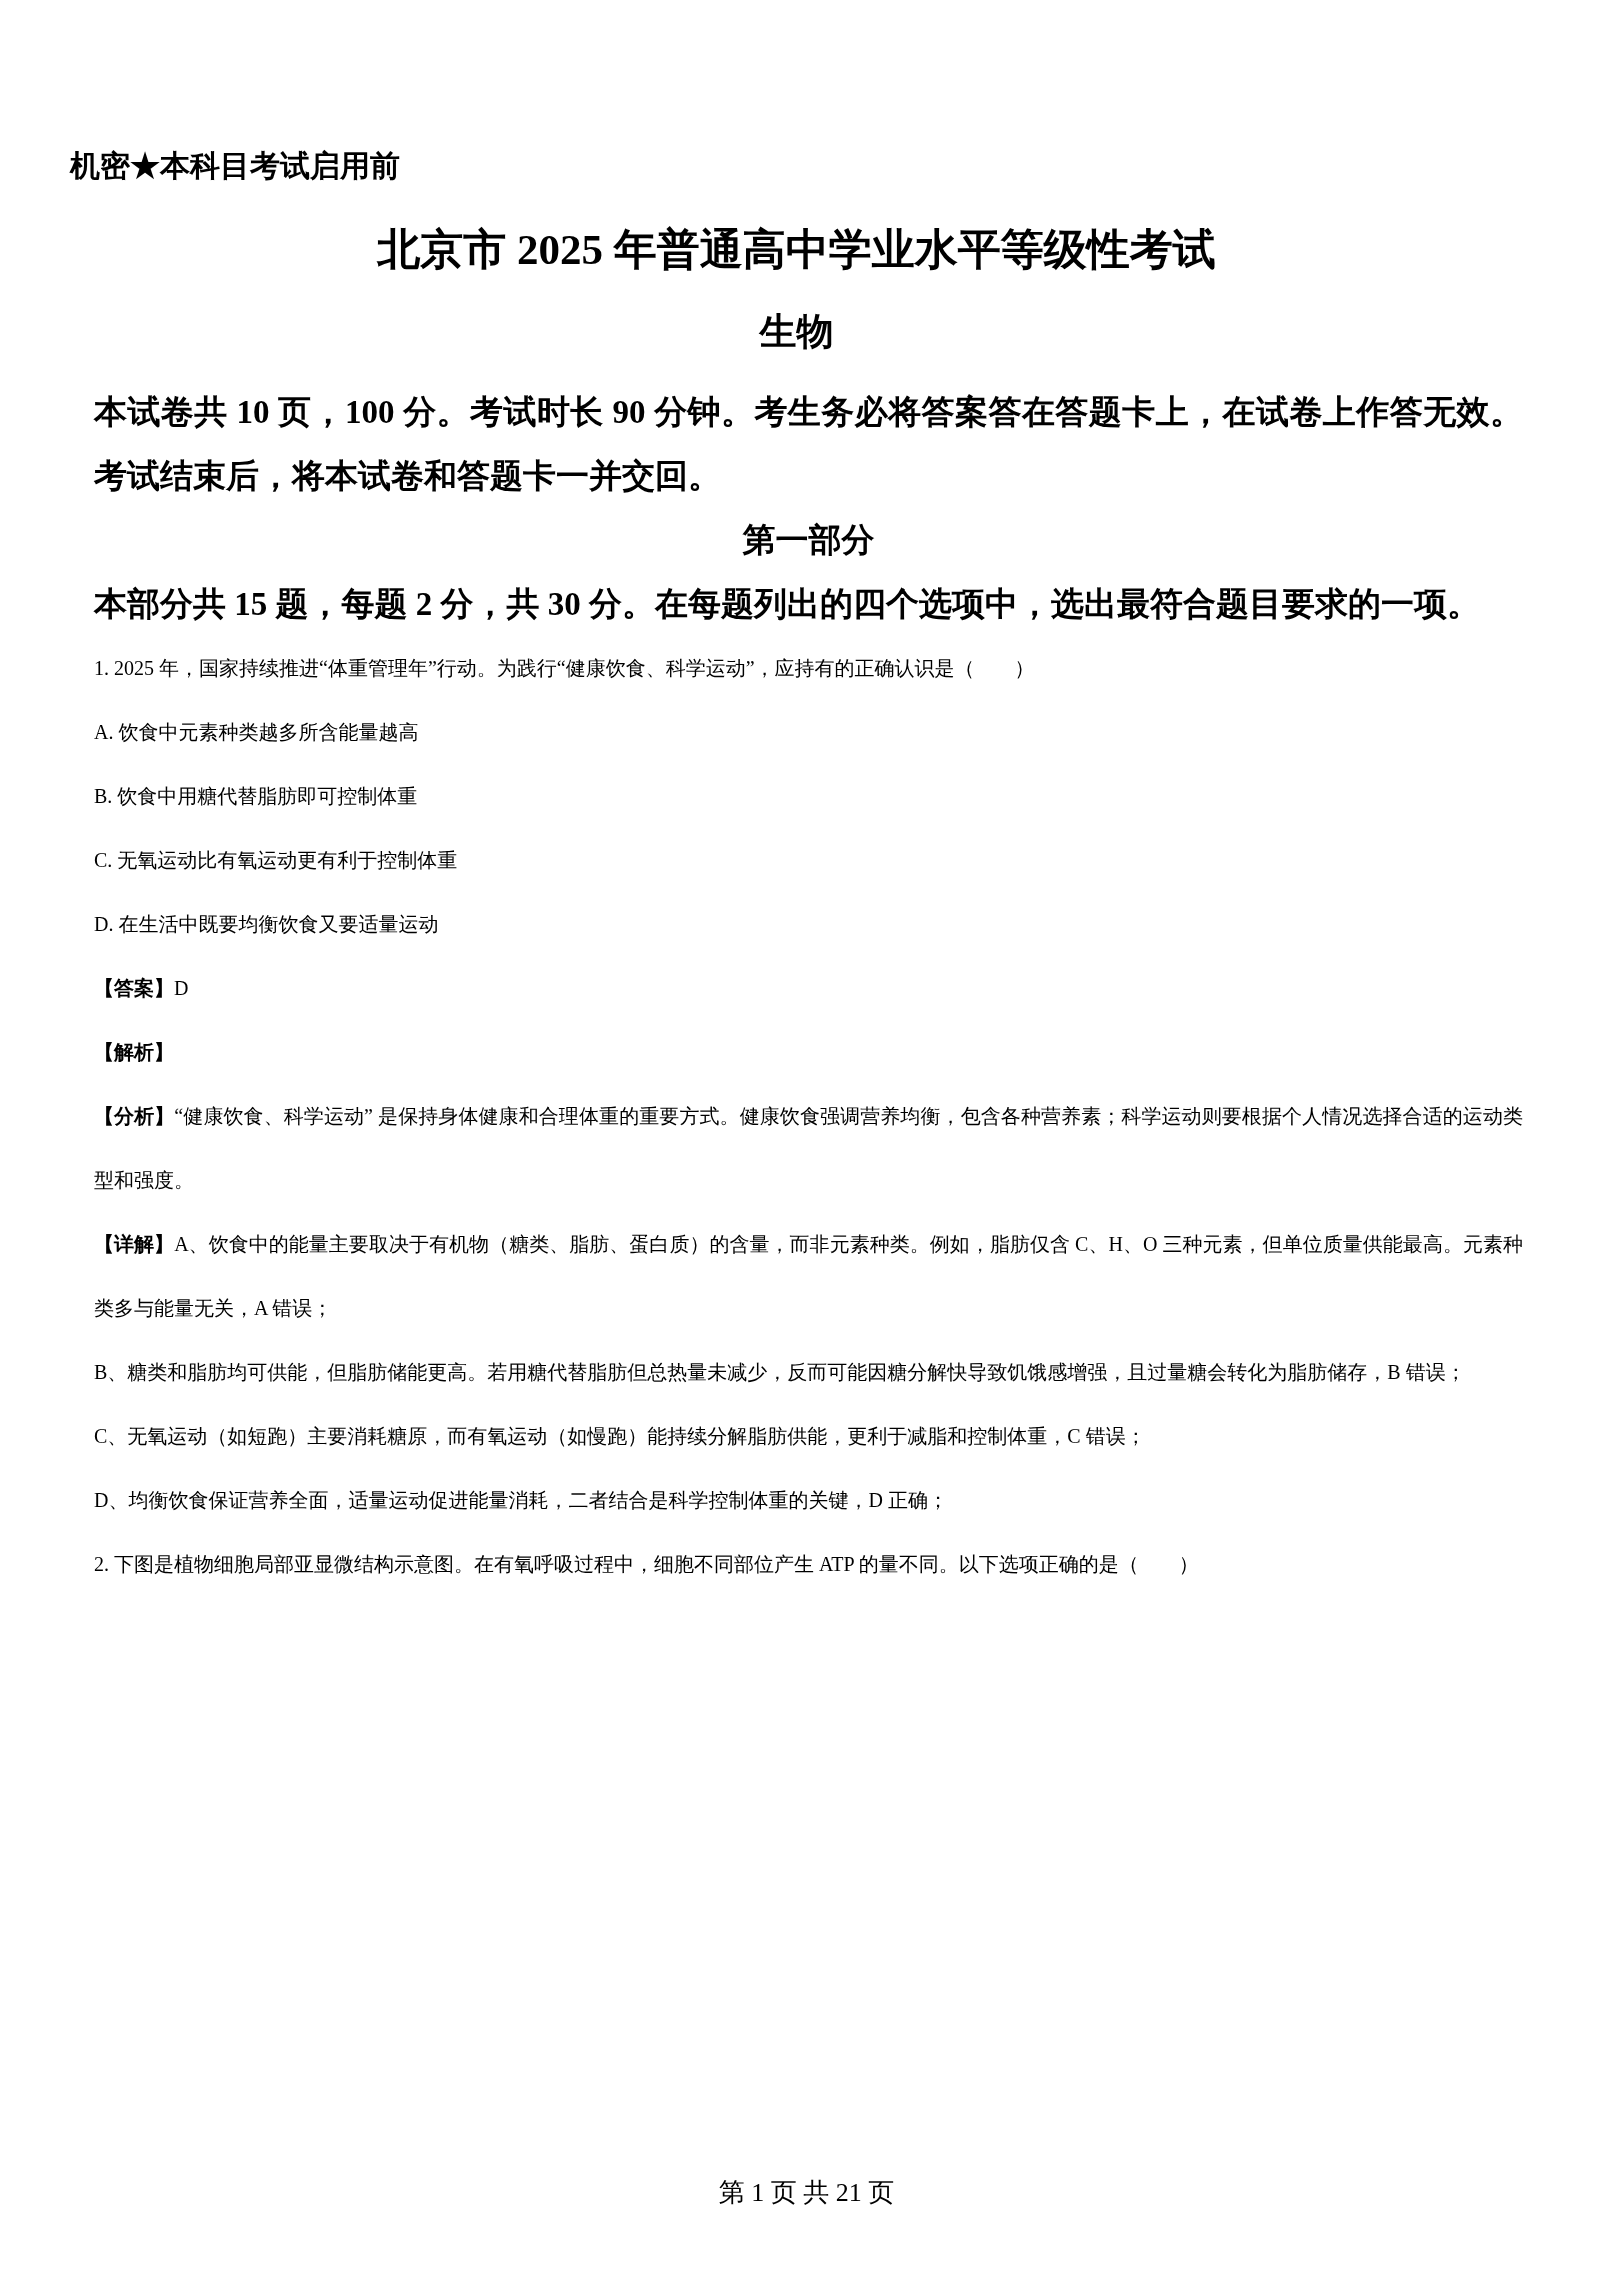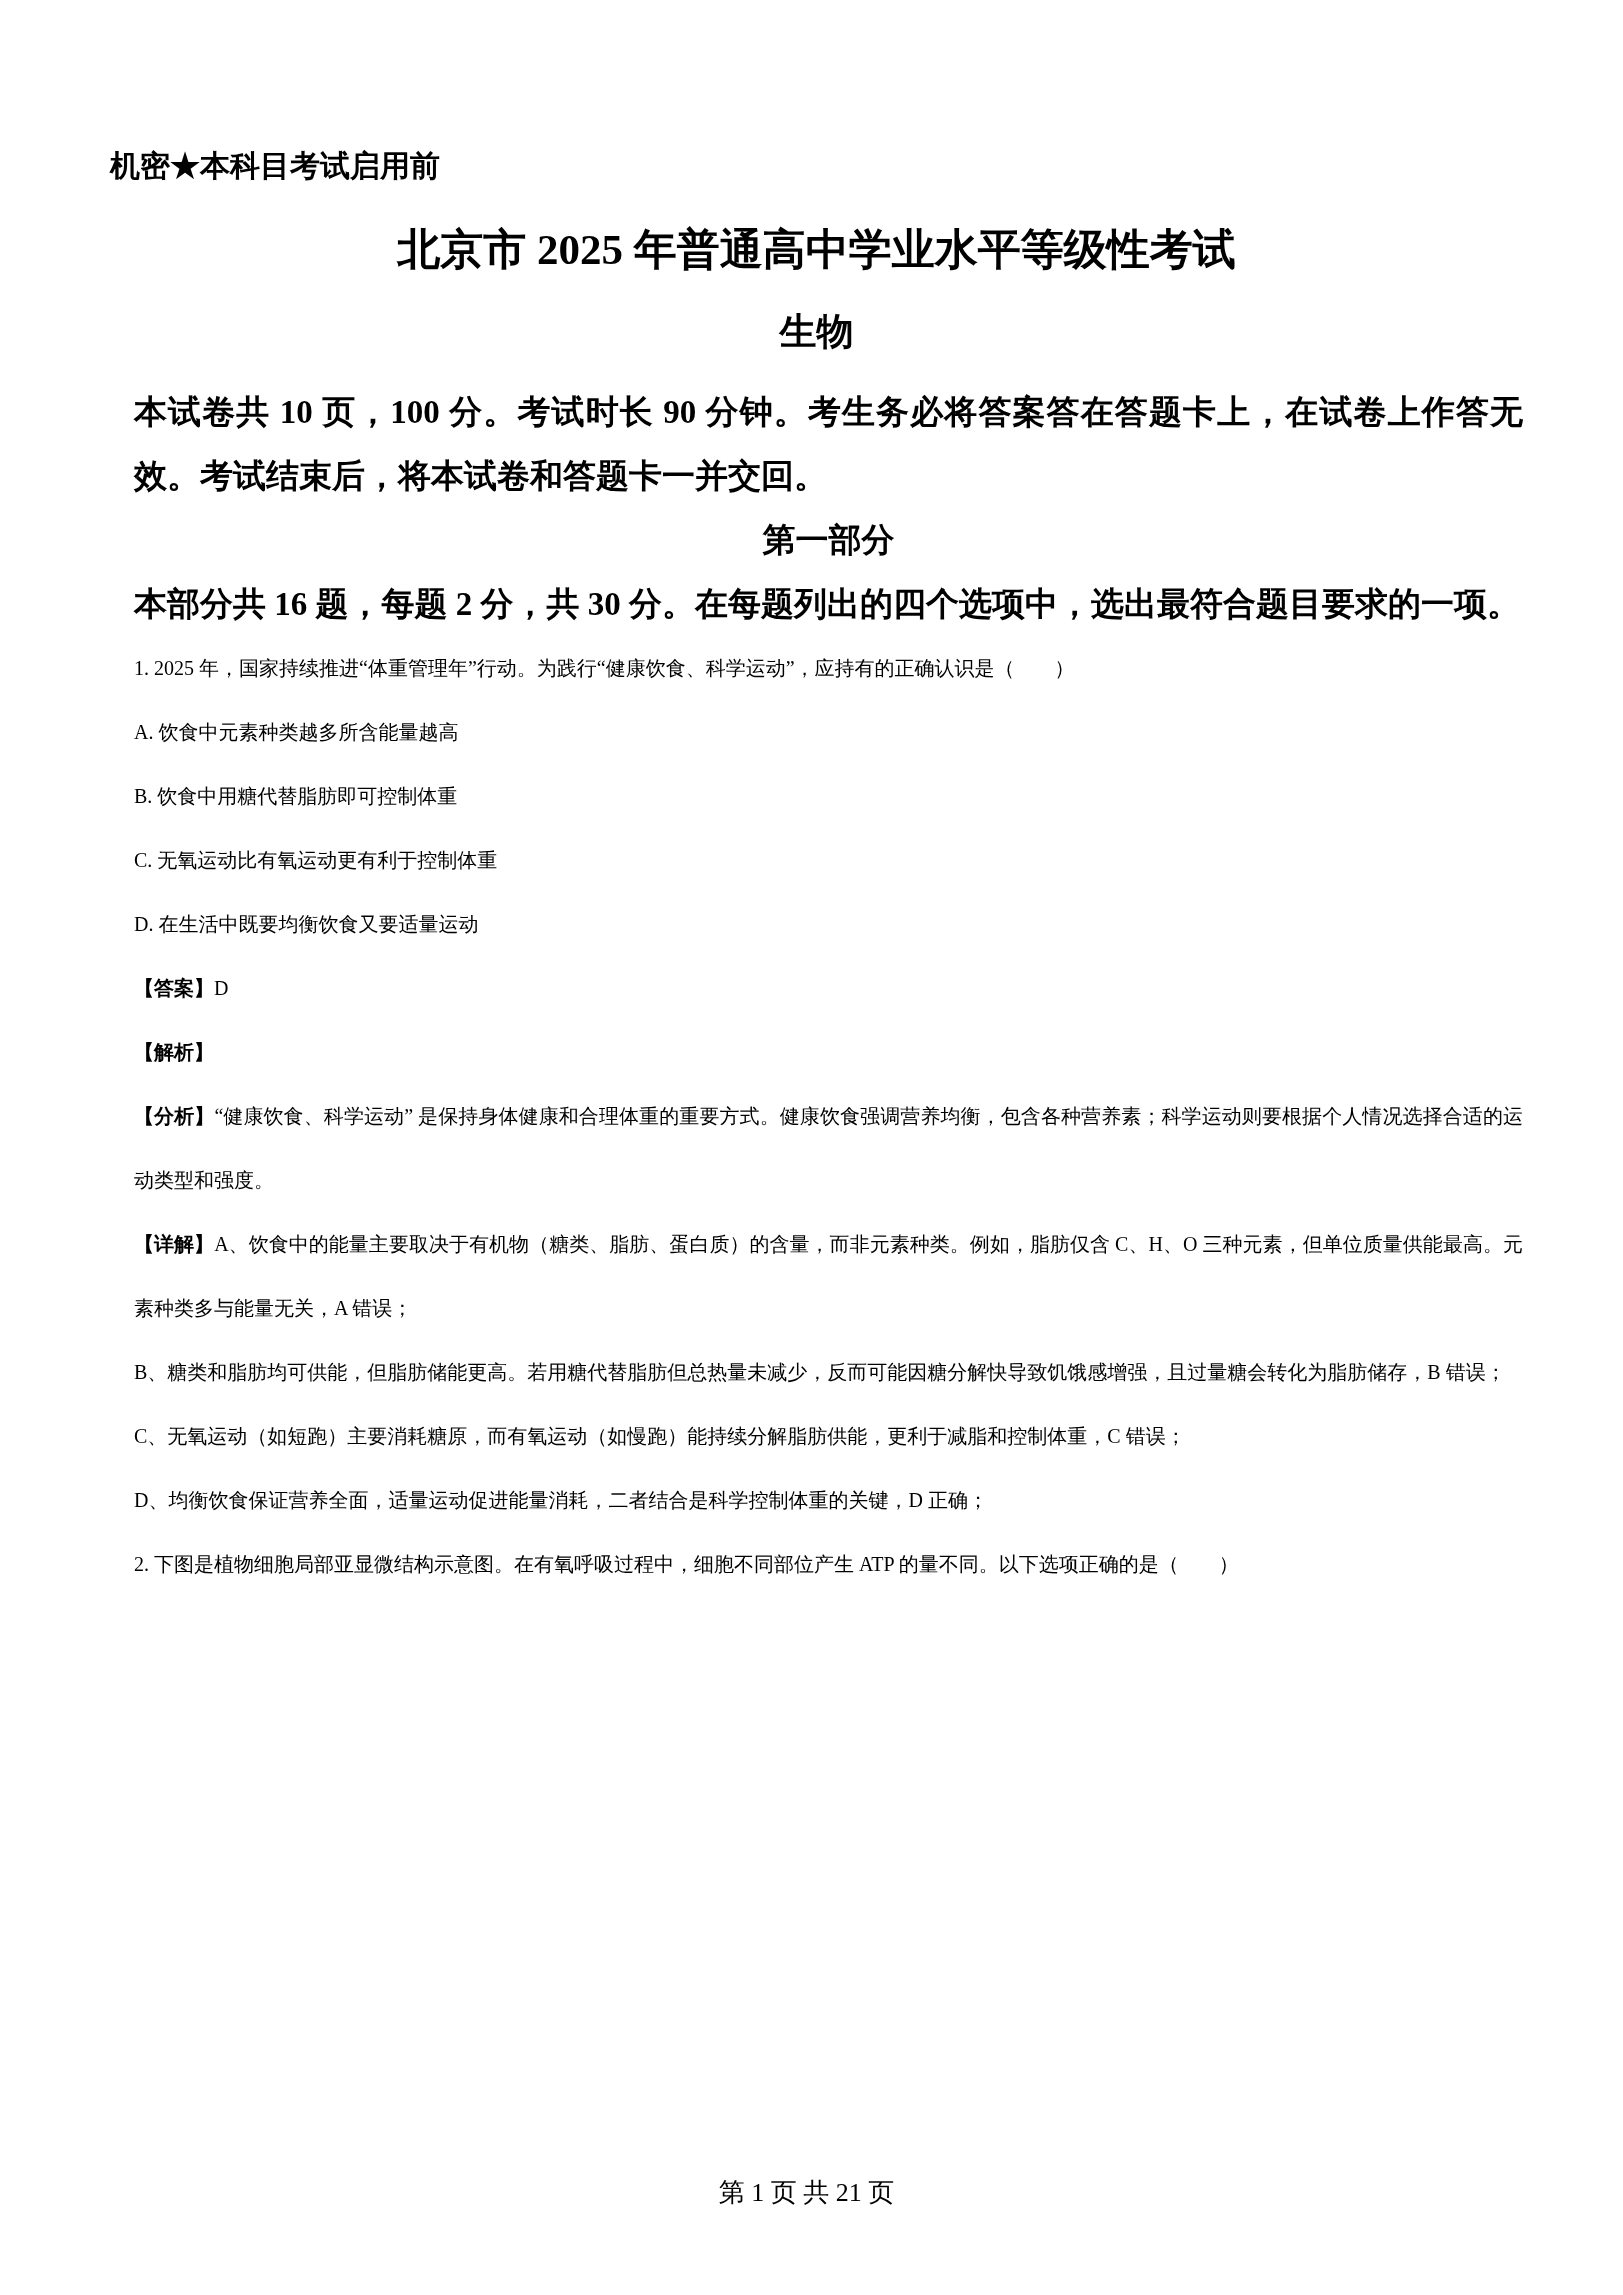--- a/index.html
+++ b/index.html
@@ -9,21 +9,21 @@
   }
   .page {
     position: relative;
     width: 1623px;
     height: 2295px;
     margin: 0 auto;
     background: #ffffff;
     color: #000000;
     font-family: "Liberation Serif", "DejaVu Serif", serif;
     box-sizing: border-box;
-    padding: 145px 100px 0 110px;
+    padding: 145px 100px 0 70px;
     overflow: hidden;
   }
   .banner {
     font-size: 30px;
     font-weight: 700;
     line-height: 41px;
     text-align: left;
   }
   .title {
     margin-top: 37px;
@@ -87,21 +87,21 @@
   <div class="title">北京市 2025 年普通高中学业水平等级性考试</div>
 
   <div class="subject">生物</div>
 
   <div class="content">
 
     <p class="intro">本试卷共 10 页，100 分。考试时长 90 分钟。考生务必将答案答在答题卡上，在试卷上作答无效。考试结束后，将本试卷和答题卡一并交回。</p>
 
     <p class="section-head">第一部分</p>
 
-    <p class="section-desc">本部分共 16 题，每题 2 分，共 30 分。在每题列出的四个选项中，选出最符合题目要求的一项。</p>
+    <p class="section-desc">本部分共 15 题，每题 2 分，共 30 分。在每题列出的四个选项中，选出最符合题目要求的一项。</p>
 
     <p>1. 2025 年，国家持续推进“体重管理年”行动。为践行“健康饮食、科学运动”，应持有的正确认识是（　　）</p>
 
     <p>A. 饮食中元素种类越多所含能量越高</p>
 
     <p>B. 饮食中用糖代替脂肪即可控制体重</p>
 
     <p>C. 无氧运动比有氧运动更有利于控制体重</p>
 
     <p>D. 在生活中既要均衡饮食又要适量运动</p>

